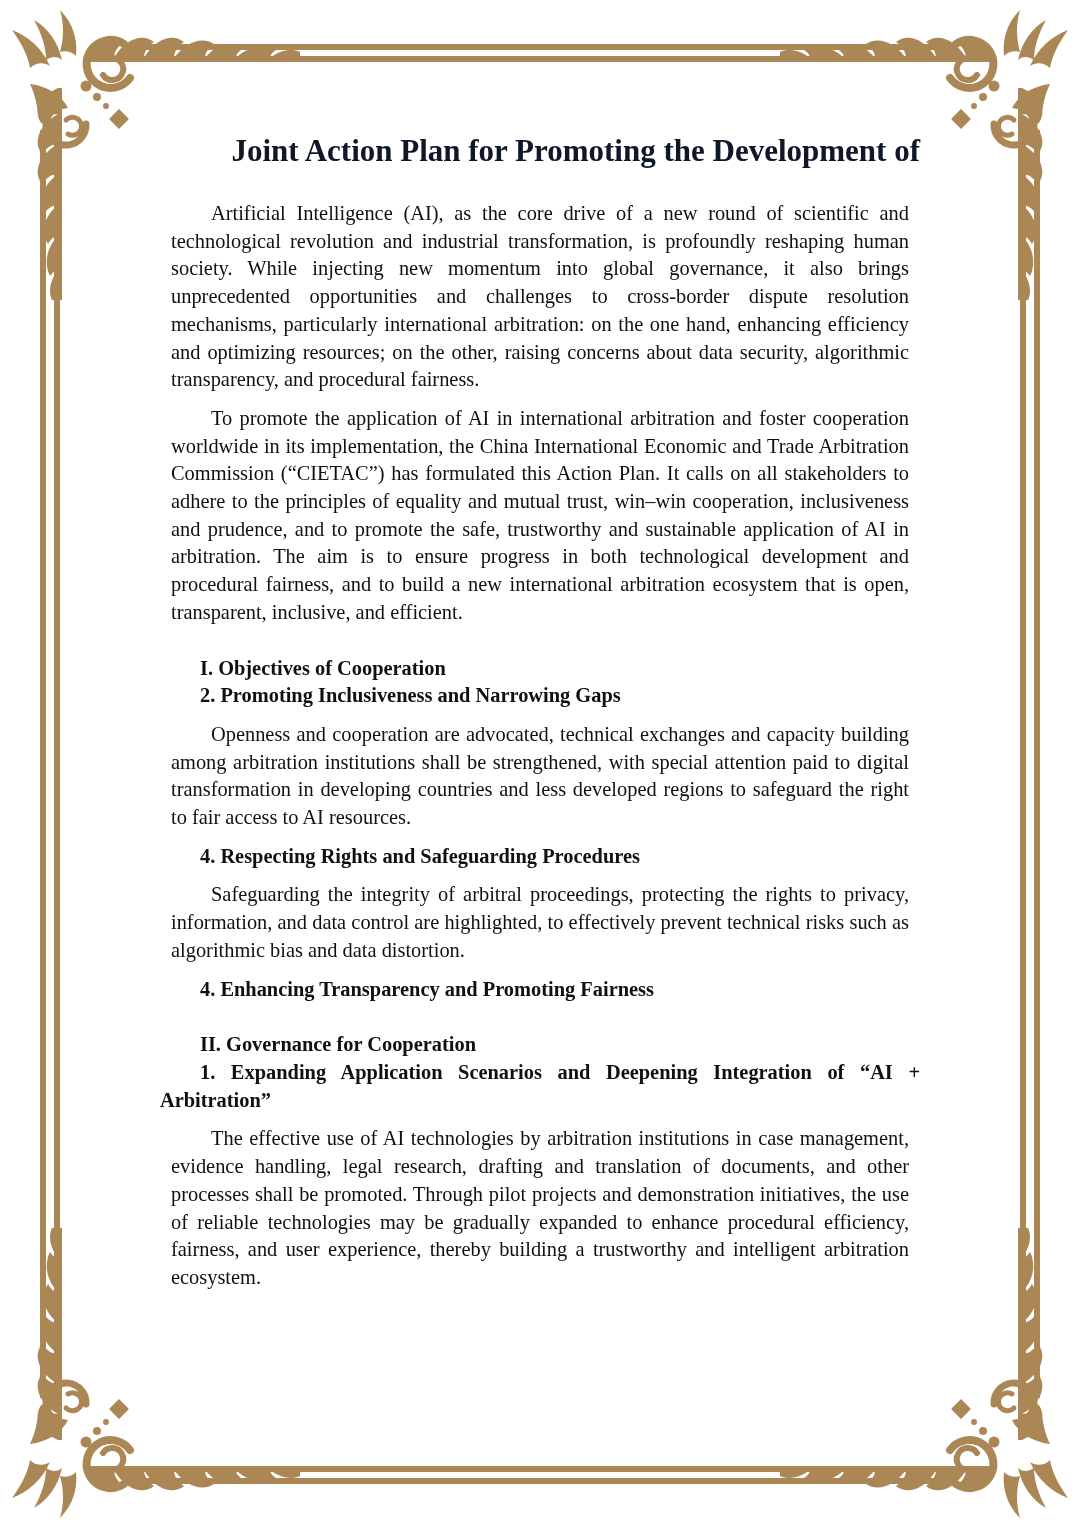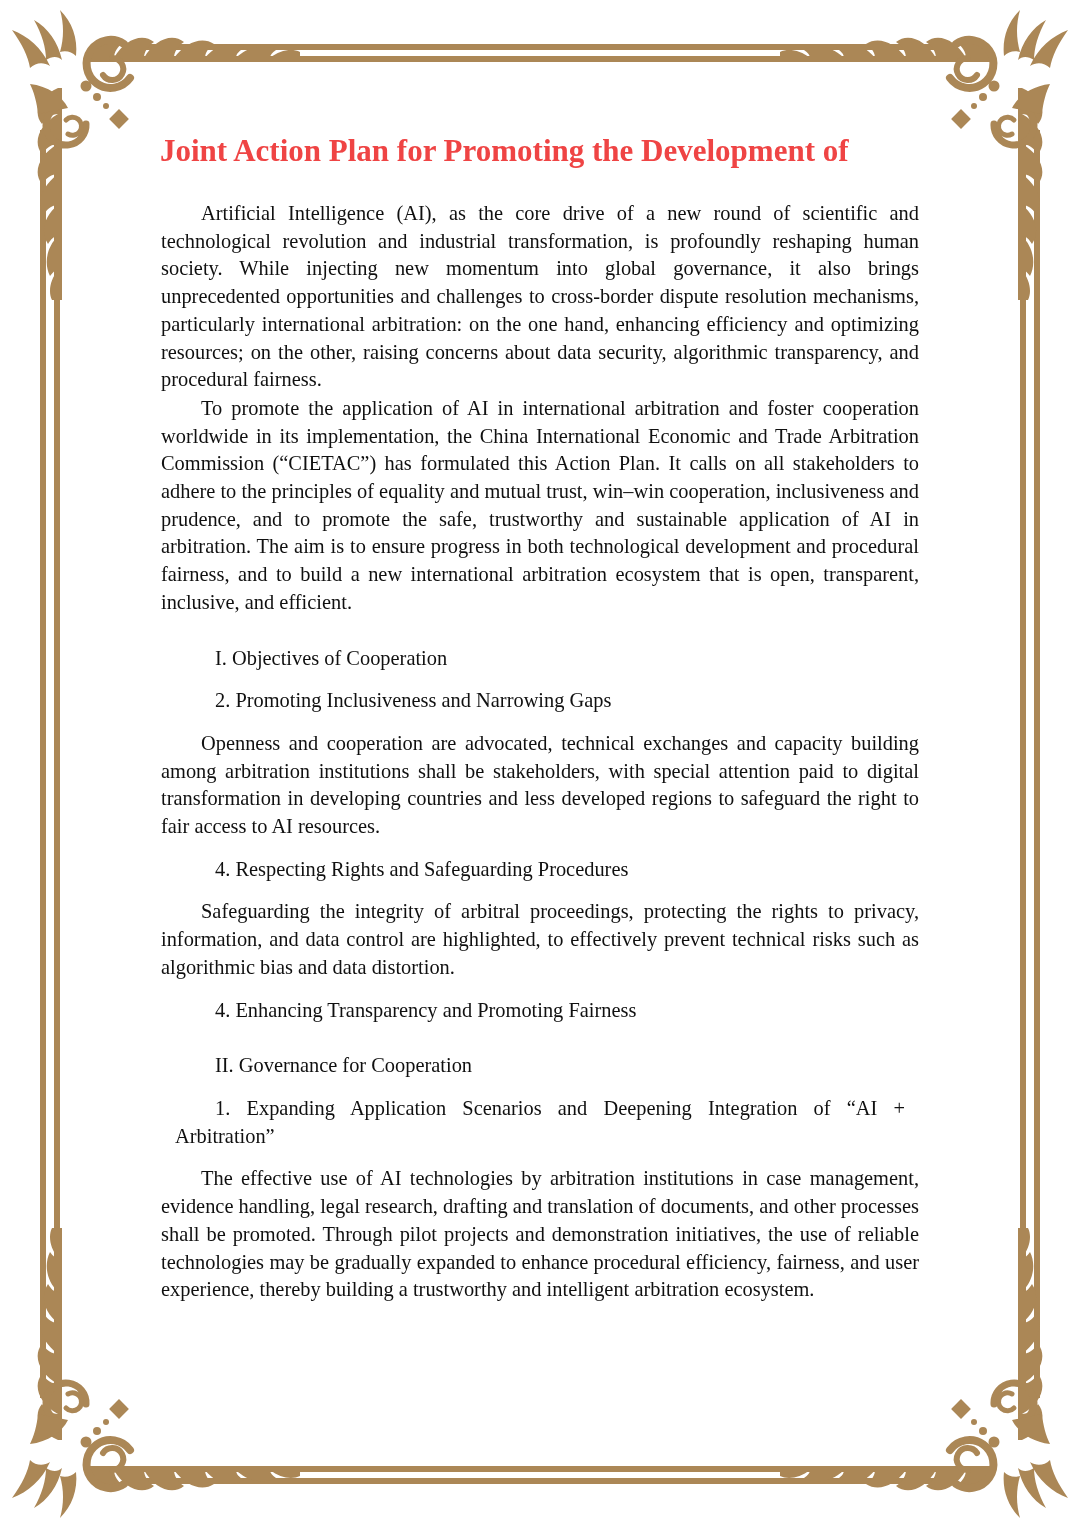--- a/index.html
+++ b/index.html
@@ -42,32 +42,32 @@
     top: 124px;
     width: 760px;
     font-size: 20.4px;
     line-height: 27.7px;
     text-align: justify;
   }
   .doc-title {
     font-size: 31px;
     line-height: 38px;
     font-weight: bold;
-    text-align: left;
-    color: #ef4444;
+    text-align: right;
+    color: #0f172a;
     margin: 8px 0 30px 0;
   }
   .para {
     text-indent: 40px;
-    margin: 1px;
+    margin: 11px;
   }
   .heading {
-    font-weight: normal;
+    font-weight: bold;
     text-indent: 40px;
-    margin: 15px;
+    margin: 0;
   }
   .section { margin-top: 28px; }
 </style>
 </head>
 <body>
 
 <svg width="0" height="0" style="position:absolute">
   <defs>
     <g id="corner-ornament" fill="#ab8756" stroke="none">
 
@@ -129,21 +129,21 @@
   <div class="doc-title">
     <div>Joint Action Plan for Promoting the Development of</div>
   </div>
 
   <p class="para">Artificial Intelligence (AI), as the core drive of a new round of scientific and technological revolution and industrial transformation, is profoundly reshaping human society. While injecting new momentum into global governance, it also brings unprecedented opportunities and challenges to cross-border dispute resolution mechanisms, particularly international arbitration: on the one hand, enhancing efficiency and optimizing resources; on the other, raising concerns about data security, algorithmic transparency, and procedural fairness.</p>
   <p class="para">To promote the application of AI in international arbitration and foster cooperation worldwide in its implementation, the China International Economic and Trade Arbitration Commission (“CIETAC”) has formulated this Action Plan. It calls on all stakeholders to adhere to the principles of equality and mutual trust, win–win cooperation, inclusiveness and prudence, and to promote the safe, trustworthy and sustainable application of AI in arbitration. The aim is to ensure progress in both technological development and procedural fairness, and to build a new international arbitration ecosystem that is open, transparent, inclusive, and efficient.</p>
 
   <div class="section">
     <p class="heading">I. Objectives of Cooperation</p>
     <p class="heading">2. Promoting Inclusiveness and Narrowing Gaps</p>
-    <p class="para">Openness and cooperation are advocated, technical exchanges and capacity building among arbitration institutions shall be stakeholders, with special attention paid to digital transformation in developing countries and less developed regions to safeguard the right to fair access to AI resources.</p>
+    <p class="para">Openness and cooperation are advocated, technical exchanges and capacity building among arbitration institutions shall be strengthened, with special attention paid to digital transformation in developing countries and less developed regions to safeguard the right to fair access to AI resources.</p>
     <p class="heading">4. Respecting Rights and Safeguarding Procedures</p>
     <p class="para">Safeguarding the integrity of arbitral proceedings, protecting the rights to privacy, information, and data control are highlighted, to effectively prevent technical risks such as algorithmic bias and data distortion.</p>
     <p class="heading">4. Enhancing Transparency and Promoting Fairness</p>
   </div>
 
   <div class="section">
     <p class="heading">II. Governance for Cooperation</p>
     <p class="heading">1. Expanding Application Scenarios and Deepening Integration of “AI + Arbitration”</p>
     <p class="para">The effective use of AI technologies by arbitration institutions in case management, evidence handling, legal research, drafting and translation of documents, and other processes shall be promoted. Through pilot projects and demonstration initiatives, the use of reliable technologies may be gradually expanded to enhance procedural efficiency, fairness, and user experience, thereby building a trustworthy and intelligent arbitration ecosystem.</p>
   </div>

